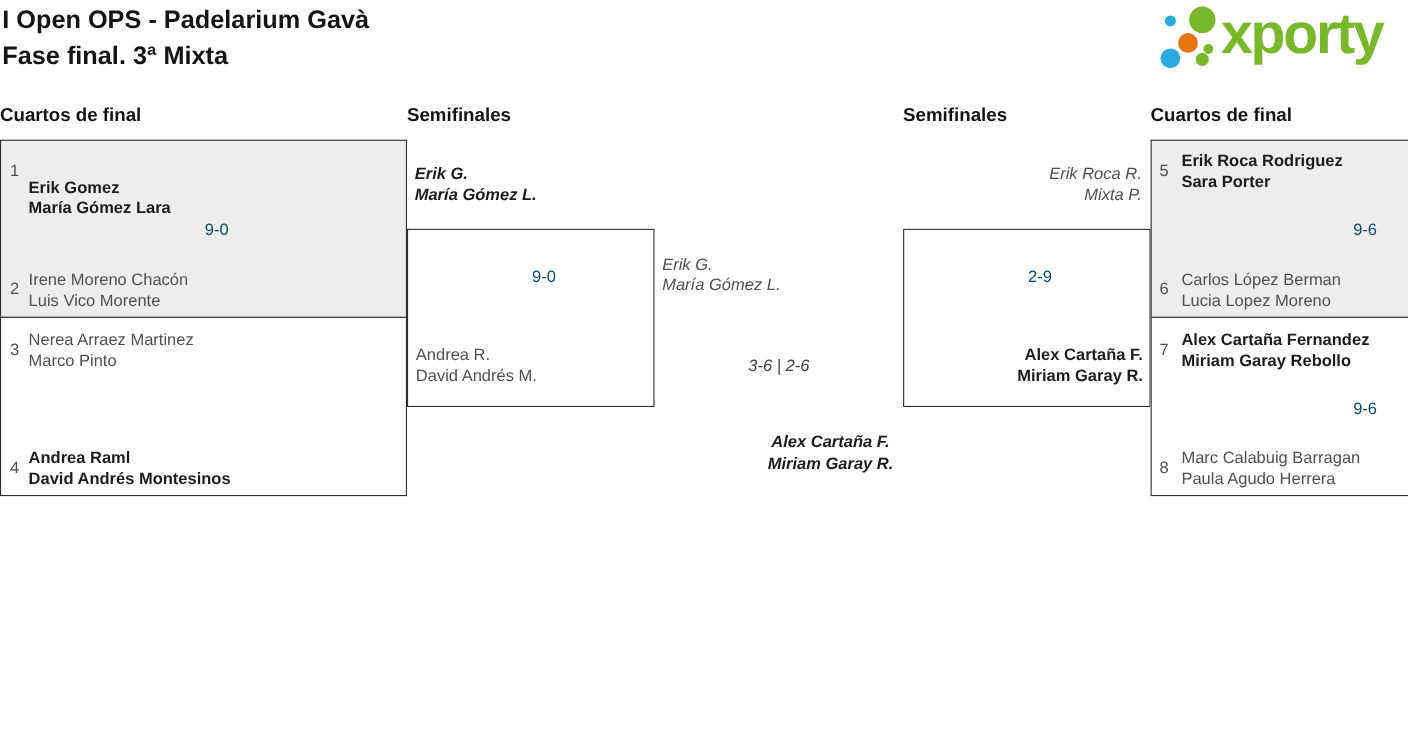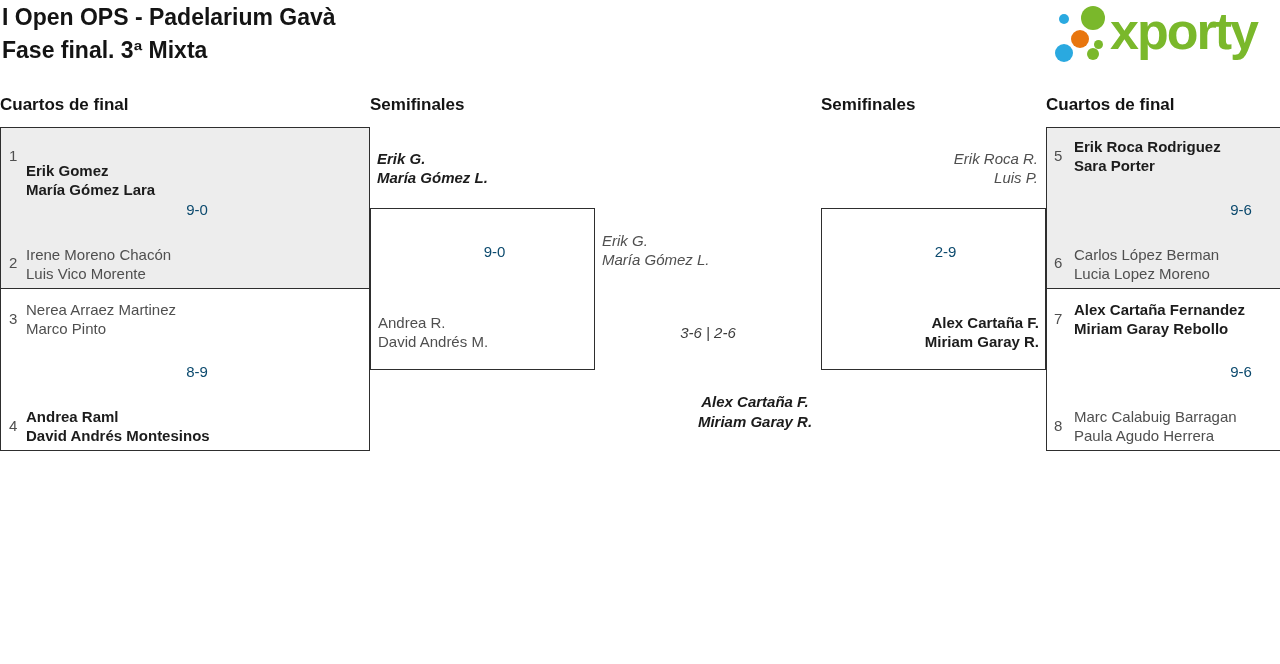--- a/index.html
+++ b/index.html
@@ -68,21 +68,20 @@
         <div>Luis Vico Morente</div>
     </div>
   </div>
 
   <div class="box" style="left:0;top:288px;width:370px;height:163px;">
     <span class="seed" style="left:8px;top:21px;">3</span>
     <div class="team" style="left:25px;top:11px;">
       <div>Nerea Arraez Martinez</div>
         <div>Marco Pinto</div>
     </div>
-    <div class="score" style="top:74px;">8-9</div>
     <span class="seed" style="left:8px;top:128px;">4</span>
     <div class="team winner" style="left:25px;top:118px;">
       <div>Andrea Raml</div>
         <div>David Andrés Montesinos</div>
     </div>
   </div>
 
   <div class="free winner" style="left:377px;top:149px;">
     <div>Erik G.</div>
       <div>María Gómez L.</div>
@@ -101,21 +100,21 @@
       <div>María Gómez L.</div>
   </div>
   <div class="free center" style="left:595px;top:323px;width:226px;color:#3d3d3d;">3-6 | 2-6</div>
   <div class="free winner center" style="left:595px;top:392px;width:320px;line-height:20px;">
     <div>Alex Cartaña F.</div>
       <div>Miriam Garay R.</div>
   </div>
 
   <div class="free right" style="right:242px;top:149px;">
     <div>Erik Roca R.</div>
-      <div>Luis P.</div>
+      <div>Mixta P.</div>
   </div>
 
   <div class="box" style="left:821px;top:208px;width:225px;height:162px;">
     <div class="score" style="top:34px;">2-9</div>
     <div class="team winner right" style="right:6px;top:104px;">
       <div>Alex Cartaña F.</div>
         <div>Miriam Garay R.</div>
     </div>
   </div>
 

